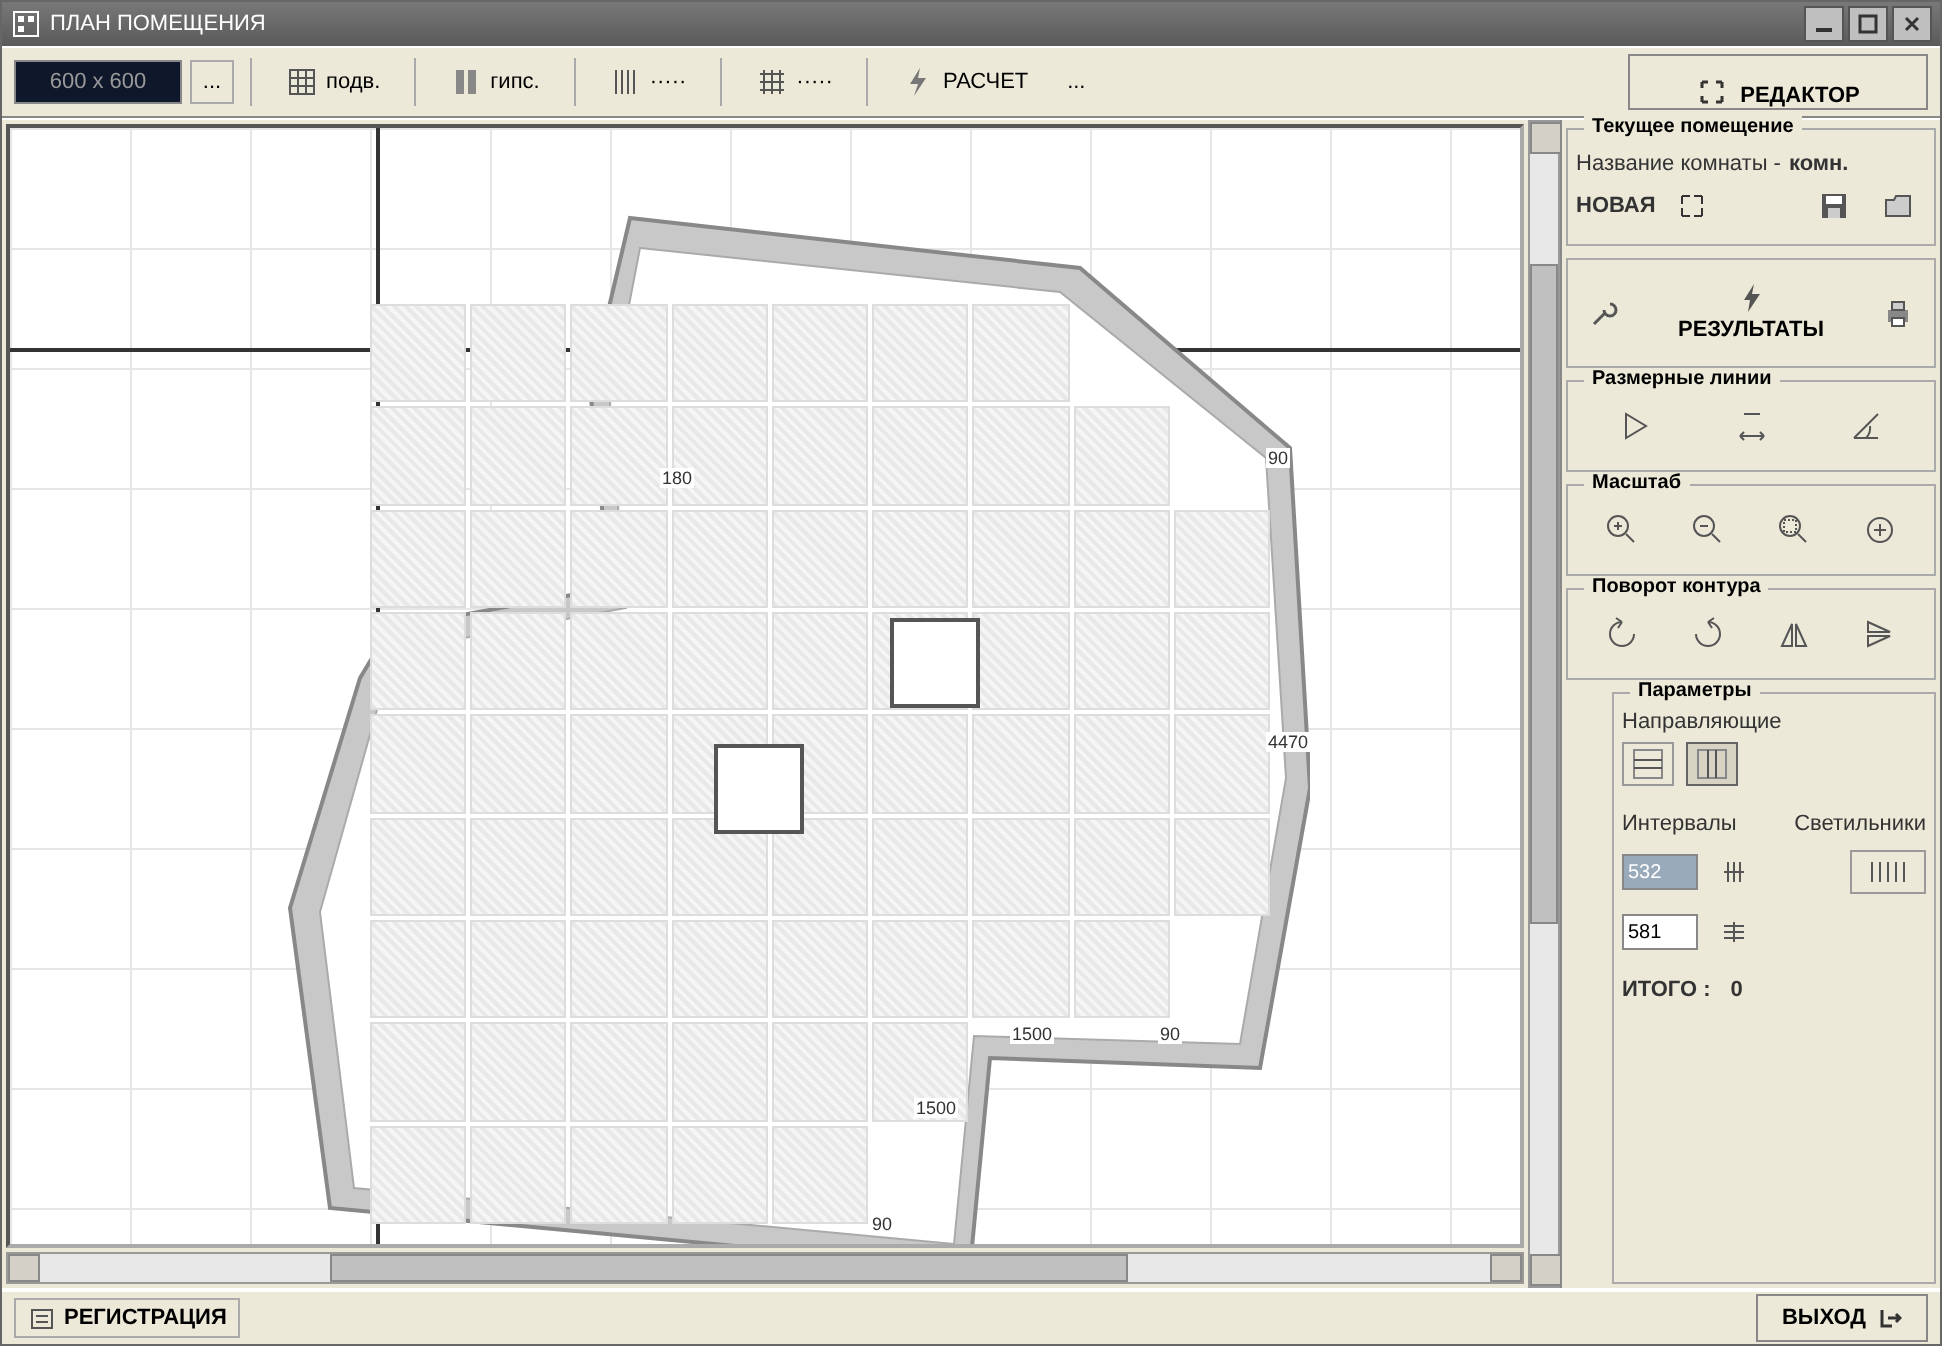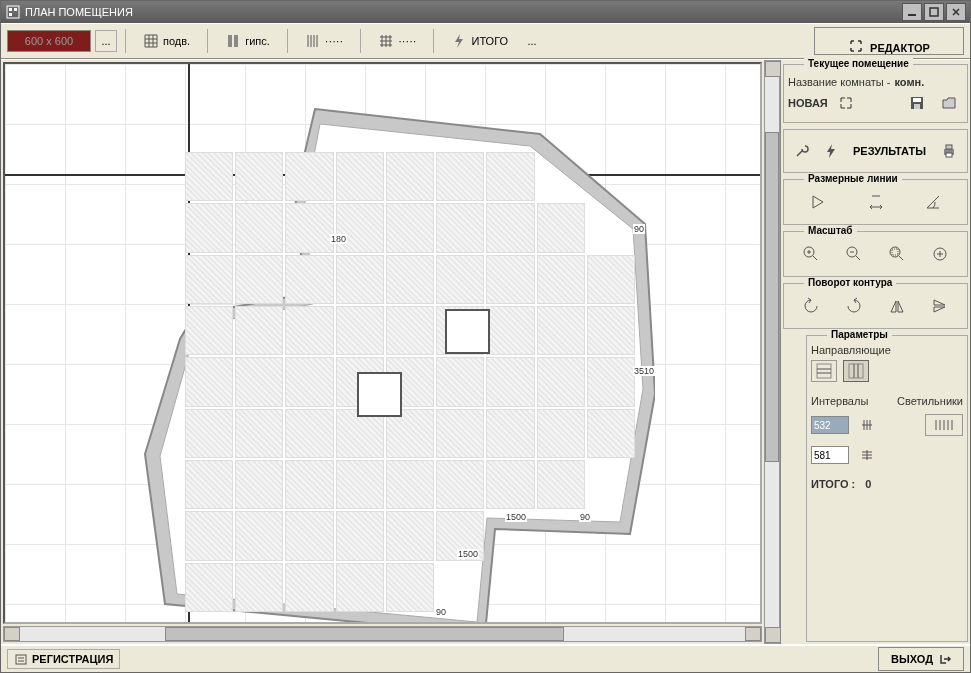--- a/index.html
+++ b/index.html
@@ -3,21 +3,21 @@
 <meta charset="utf-8">
 <style>
 * { box-sizing: border-box; margin: 0; padding: 0; font-family: Tahoma, Arial, sans-serif; font-size: 11px; }
 body { background: #d4d4d4; overflow: hidden; }
 .window { width: 971px; height: 673px; background: #ece9d8; border: 1px solid #666; display: flex; flex-direction: column; }
 .titlebar { height: 22px; background: linear-gradient(#787878, #5a5a5a); color: #fff; display: flex; align-items: center; padding: 0 4px; font-size: 12px; font-weight: normal; }
 .titlebar .icon { width: 16px; height: 16px; margin-right: 4px; display: inline-flex; align-items: center; justify-content: center; }
 .titlebar .spacer { flex: 1; }
 .titlebar .winbtn { width: 20px; height: 18px; margin-left: 2px; background: #bfbfbf; border: 1px solid #555; display: flex; align-items: center; justify-content: center; font-size: 10px; cursor: pointer; color: #000; }
 .toolbar { height: 36px; border-top: 1px solid #fff; border-bottom: 1px solid #888; display: flex; align-items: center; padding: 0 6px; gap: 4px; }
-.tb-input { width: 84px; height: 22px; background: #7f1d1d; border: 1px solid #888; color: #999; text-align: center; }
+.tb-input { width: 84px; height: 22px; background: #0f172a; border: 1px solid #888; color: #999; text-align: center; }
 .tb-btn { height: 26px; padding: 0 8px; background: #ece9d8; border: 1px solid transparent; display: flex; align-items: center; gap: 4px; cursor: pointer; }
 .tb-btn .ic { width: 16px; height: 16px; display: inline-block; }
 .tb-sep { width: 1px; height: 24px; background: #aaa; margin: 0 4px; }
 .tb-dots { width: 22px; height: 22px; border: 1px solid #aaa; display:flex; align-items:center; justify-content:center; cursor:pointer; }
 .tb-editor { margin-left: auto; width: 150px; height: 28px; border: 1px solid #888; background: #ece9d8; display:flex; align-items:flex-end; justify-content:center; gap:6px; font-weight: bold; cursor:pointer; }
 .main { flex: 1; display: flex; border-top: 1px solid #fff; min-height: 0; }
 .canvas-wrap { flex:1; display:flex; flex-direction:column; min-width:0; }
 .canvas { flex:1; background: #fff; border: 2px inset #aaa; margin: 2px; overflow:hidden; position:relative; }
 .grid-bg { position:absolute; inset:0; background-image: linear-gradient(#e6e6e6 1px, transparent 1px), linear-gradient(90deg, #e6e6e6 1px, transparent 1px); background-size: 60px 60px; }
 .axis-v { position:absolute; left:183px; top:0; bottom:0; width:2px; background:#333; }
@@ -28,21 +28,21 @@
 .tile { background: #f2f2f2; background-image: repeating-linear-gradient(45deg, #e8e8e8 0 2px, #f5f5f5 2px 4px); border: 1px solid #ddd; }
 .sq { position:absolute; border: 2px solid #555; background:#fff; }
 .dim-label { position:absolute; font-size: 9px; color:#333; background:#fff; padding:0 1px; }
 .scrollbar-h { height:16px; background:#e0e0e0; border:1px solid #999; margin:0 2px 2px 2px; display:flex; }
 .sb-btn { width:16px; background:#d4d0c8; border:1px solid #888; }
 .sb-track { flex:1; background:#e8e8e8; position:relative; }
 .sb-thumb { position:absolute; height:100%; background:#c0c0c0; border:1px solid #888; }
 .side { width:190px; border-left: 1px solid #888; display:flex; flex-direction:column; }
 .side-scroll-v { width:16px; background:#e0e0e0; border:1px solid #999; display:flex; flex-direction:column; }
 .fieldset { border:1px solid #aaa; margin: 4px 2px 2px 2px; padding: 8px 4px 4px 4px; position:relative; }
-.fieldset > .legend { position:absolute; top:-7px; left:20px; font-size:10px; font-weight:bold; background:#ece9d8; padding:0 4px; }
+.fieldset > .legend { position:absolute; top:-7px; left:8px; font-size:10px; font-weight:bold; background:#ece9d8; padding:0 4px; }
 .row { display:flex; align-items:center; gap:4px; margin: 3px 0; }
 .txt { color:#333; }
 .small-btn { width:26px; height:22px; border:1px solid #999; background:#ece9d8; display:flex; align-items:center; justify-content:center; cursor:pointer; }
 .small-btn.tog-on { background:#d8d4c4; border-color:#666; }
 .iconbtn { width:28px; height:24px; border:1px solid transparent; display:flex; align-items:center; justify-content:center; cursor:pointer; }
 .num-input { width:38px; height:18px; border:1px solid #888; background:#fff; text-align:left; padding:0 2px; font-size:10px; }
 .num-input.sel { background:#9ab; color:#fff; }
 .toolbox-row { display:flex; justify-content:space-around; padding:2px 2px 6px 2px; }
 .statusbar { height: 28px; border-top:2px solid #fff; display:flex; align-items:center; padding:0 6px; }
 .status-left { display:flex; align-items:center; gap:4px; border:1px solid #aaa; padding:2px 6px; cursor:pointer;font-weight:bold; }
@@ -123,21 +123,21 @@
         </span>
       <span>·····</span>
     </div>
     <span class="tb-sep"></span>
     <div class="tb-btn">
       <span class="ic">
           <svg width="16" height="16">
             <path d="M9 1 L4 9 L8 9 L6 15 L12 6 L8 6 Z" fill="#777"></path>
           </svg>
         </span>
-      <span>ИТОГО</span>
+      <span>РАСЧЕТ</span>
     </div>
     <div class="tb-dots" style="border:none;">...</div>
     <div class="tb-editor">
       <span>
           <svg width="16" height="16">
             <path d="M3 3 L6 3 M3 3 L3 6 M13 3 L10 3 M13 3 L13 6 M3 13 L6 13 M3 13 L3 10 M13 13 L10 13 M13 13 L13 10" stroke="#333" stroke-width="1.5" fill="none"></path>
           </svg>
         </span>
       <span>РЕДАКТОР</span>
     </div>
@@ -234,21 +234,21 @@
               <div class="tile"></div>
               <div class="tile" style="visibility:hidden"></div>
               <div class="tile" style="visibility:hidden"></div>
               <div class="tile" style="visibility:hidden"></div>
               <div class="tile" style="visibility:hidden"></div>
           </div>
           <div class="sq" style="left:310px; top:205px; width:45px; height:45px;"></div>
           <div class="sq" style="left:222px; top:268px; width:45px; height:45px;"></div>
           <span class="dim-label" style="left:195px; top:130px;">180</span>
           <span class="dim-label" style="left:498px; top:120px;">90</span>
-          <span class="dim-label" style="left:498px; top:262px;">3510</span>
+          <span class="dim-label" style="left:498px; top:262px;">4470</span>
           <span class="dim-label" style="left:444px; top:408px;">90</span>
           <span class="dim-label" style="left:370px; top:408px;">1500</span>
           <span class="dim-label" style="left:322px; top:445px;">1500</span>
           <span class="dim-label" style="left:300px; top:503px;">90</span>
         </div>
       </div>
       <div class="scrollbar-h">
         <div class="sb-btn"></div>
         <div class="sb-track">
             <div class="sb-thumb" style="left:20%; width:55%;"></div>
@@ -295,21 +295,21 @@
         </div>
       </div>
 
       <div class="fieldset" style="padding:6px 4px;">
         <div class="row" style="justify-content:space-between;">
           <div class="iconbtn">
               <svg width="16" height="16">
                 <path d="M3 13 L8 8 M11 3 a3 3 0 1 1 -3 3" stroke="#555" fill="none" stroke-width="1.5"></path>
               </svg>
             </div>
-          <div class="row" style="gap:16px;">
+          <div class="row" style="gap:3px;flex-direction:column;">
             <span>
                 <svg width="12" height="14">
                   <path d="M7 0 L2 8 L5 8 L4 14 L10 5 L6 5 Z" fill="#555"></path>
                 </svg>
               </span>
             <span style="font-weight:bold;">РЕЗУЛЬТАТЫ</span>
           </div>
           <div class="iconbtn">
               <svg width="16" height="16">
                 <rect x="3" y="6" width="10" height="6" fill="#888"></rect>

